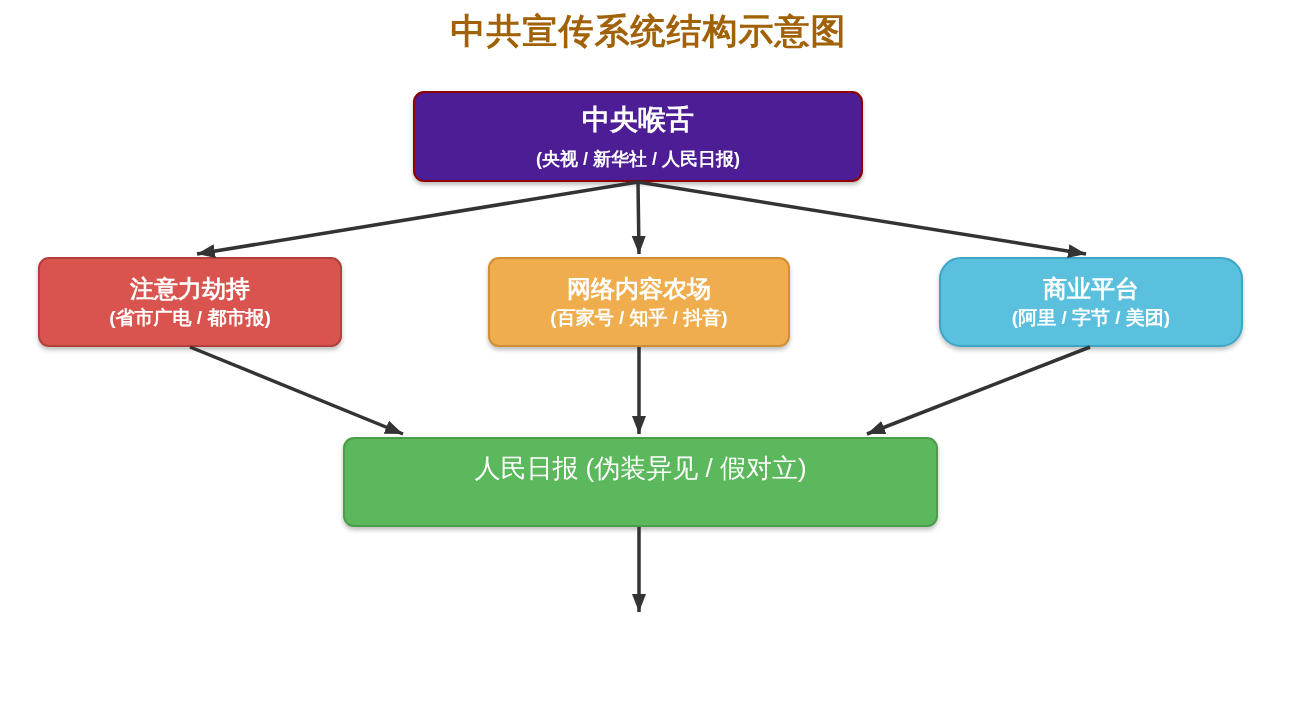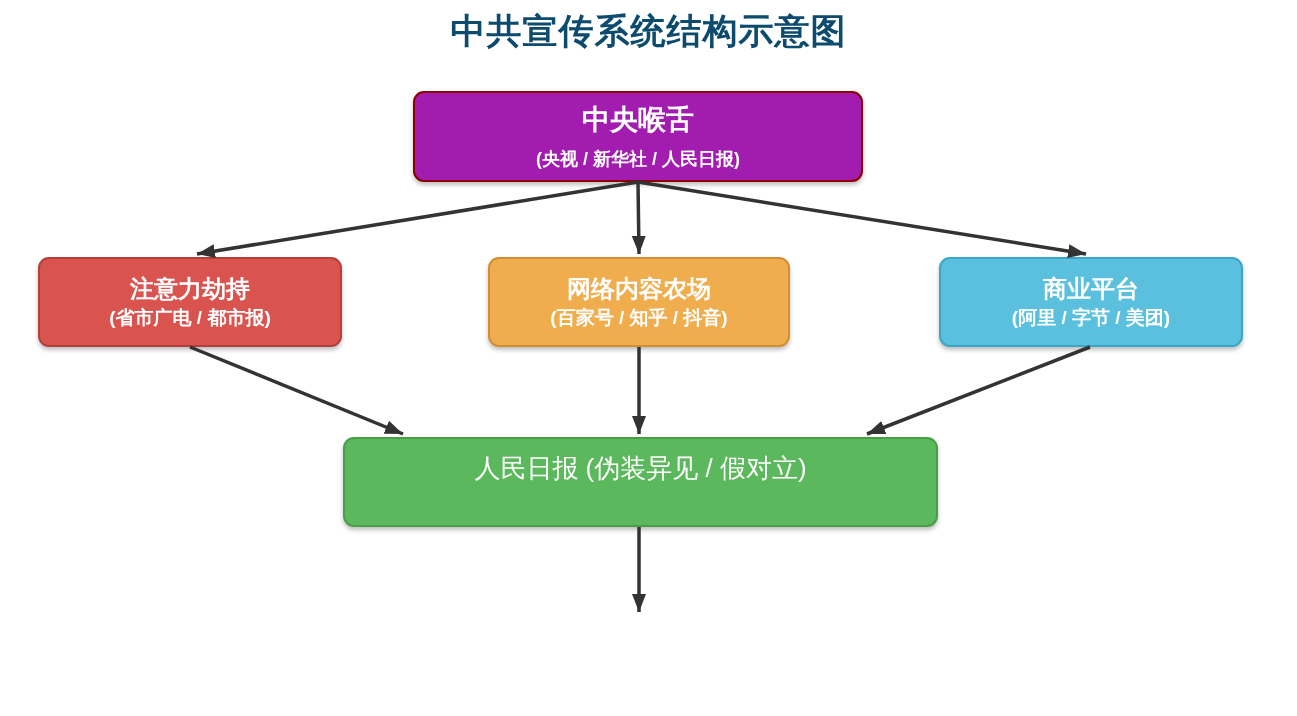--- a/index.html
+++ b/index.html
@@ -12,21 +12,21 @@
     font-family: "Liberation Sans", "DejaVu Sans", sans-serif;
   }
   .diagram-title {
     position: absolute;
     top: 8px;
     left: 0;
     width: 100%;
     text-align: center;
     font-size: 35px;
     font-weight: 800;
-    color: #0c4a6e;
+    color: #a16207;
     letter-spacing: 1px;
   }
   .node {
     position: absolute;
     box-sizing: border-box;
     border: 2px solid transparent;
     border-radius: 11px;
     color: #ffffff;
     display: flex;
     flex-direction: column;
@@ -39,21 +39,21 @@
   .node-title { font-weight: 700; line-height: 1.35; white-space: nowrap; }
   .node-sub   { font-weight: 700; line-height: 1.35; white-space: nowrap; }
 
   .node-central    { left: 413px; top:  91px; width: 450px; height: 91px; }
   .node-central .node-title { font-size: 28px; }
   .node-central .node-sub   { font-size: 18px; }
 
   .node-tier2 { top: 257px; height: 90px; }
   .node-local      { left:  38px; width: 304px; }
   .node-farm       { left: 488px; width: 302px; }
-  .node-commercial { left: 939px; width: 304px; }
+  .node-commercial { left: 939px; width: 304px; border-radius: 22px; }
   .node-tier2 .node-title { font-size: 24px; }
   .node-tier2 .node-sub   { font-size: 19px; }
 
   .node-wide { left: 343px; width: 595px; height: 90px; }
   .node-unofficial { top: 437px; }
   .node-public     { top: 615px; }
   .node-wide .node-title { font-size: 26px; font-weight: 400; }
   .node-wide .node-sub   { font-size: 17px; min-height: 26px; }
 
   #edges {
@@ -80,21 +80,21 @@
     </defs>
     <line class="edge-line" x1="638" y1="182" x2="197" y2="254" marker-end="url(#arrowhead)" stroke="#333333"></line>
     <line class="edge-line" x1="638" y1="182" x2="639" y2="254" marker-end="url(#arrowhead)" stroke="#333333"></line>
     <line class="edge-line" x1="638" y1="182" x2="1086" y2="254" marker-end="url(#arrowhead)" stroke="#333333"></line>
     <line class="edge-line" x1="190" y1="347" x2="403" y2="434" marker-end="url(#arrowhead)" stroke="#333333"></line>
     <line class="edge-line" x1="639" y1="347" x2="639" y2="434" marker-end="url(#arrowhead)" stroke="#333333"></line>
     <line class="edge-line" x1="1090" y1="347" x2="867" y2="434" marker-end="url(#arrowhead)" stroke="#333333"></line>
     <line class="edge-line" x1="639" y1="527" x2="639" y2="612" marker-end="url(#arrowhead)" stroke="#333333"></line>
   </svg>
 
-  <div class="node node-central" style="background: #a21caf; border-color: rgb(142, 0, 0); gap: 8px;">
+  <div class="node node-central" style="background: #4c1d95; border-color: rgb(142, 0, 0); gap: 8px;">
     <div class="node-title">中央喉舌</div>
     <div class="node-sub">(央视 / 新华社 / 人民日报)</div>
   </div>
 
   <div class="node node-tier2 node-local" style="background: rgb(217, 83, 79); border-color: rgb(180, 64, 60);">
     <div class="node-title">注意力劫持</div>
     <div class="node-sub">(省市广电 / 都市报)</div>
   </div>
 
   <div class="node node-tier2 node-farm" style="background: rgb(240, 173, 78); border-color: rgb(209, 143, 51);">

